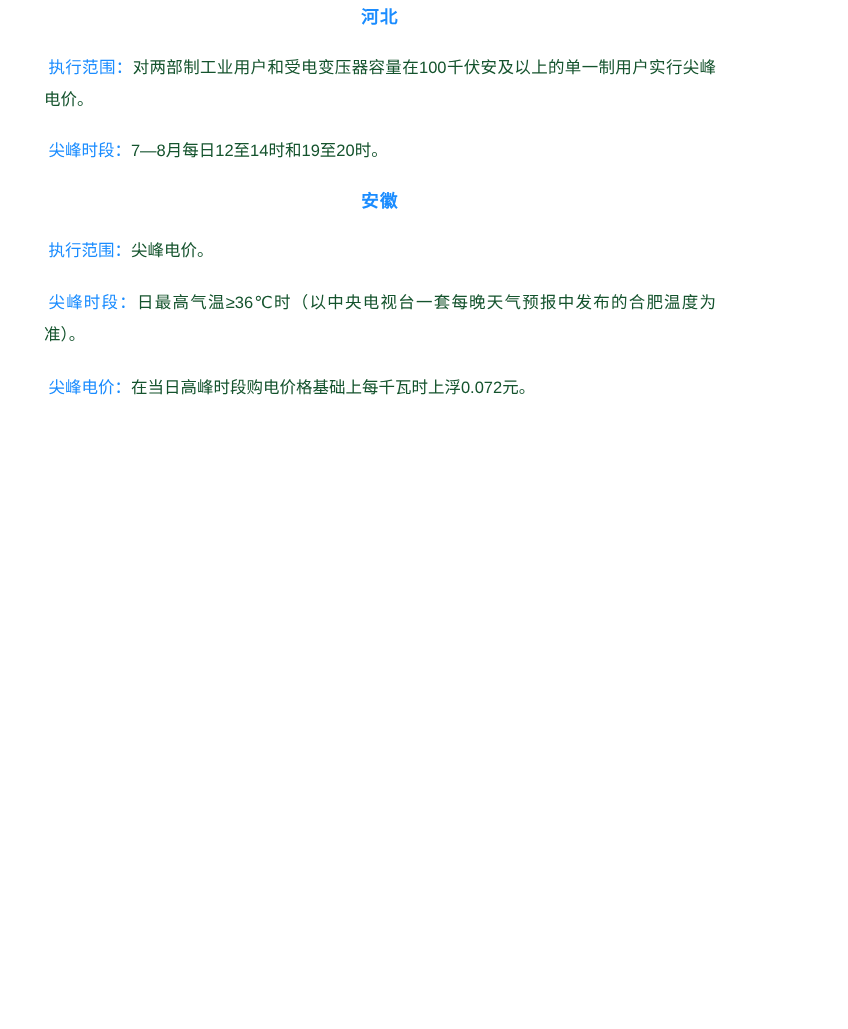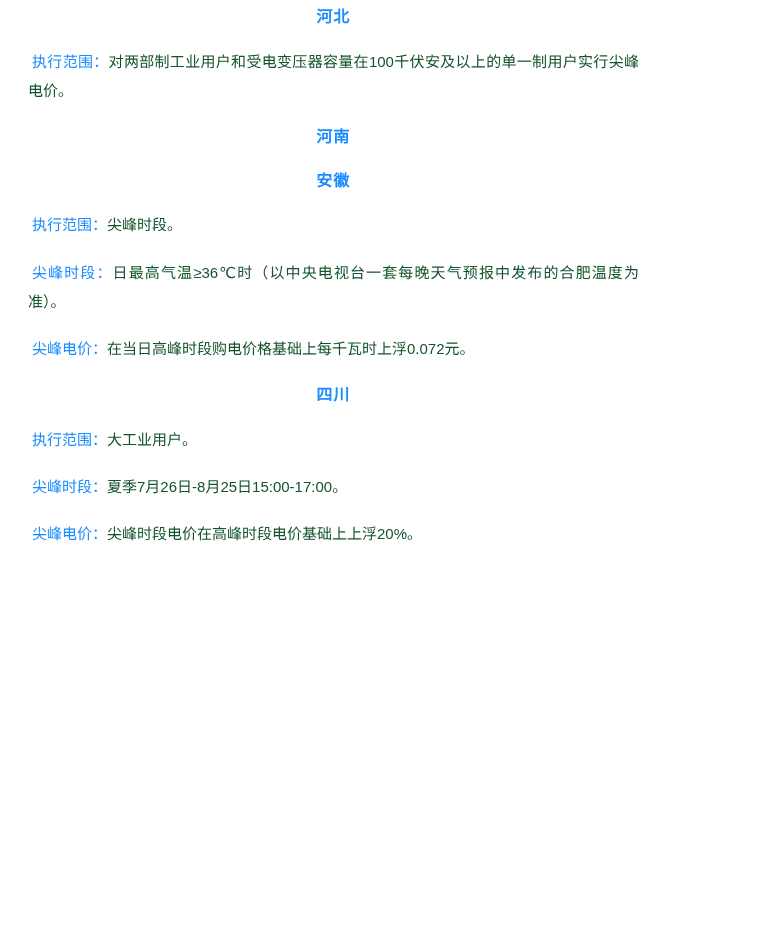--- a/index.html
+++ b/index.html
@@ -11,20 +11,21 @@
     width: 771px;
     min-height: 935px;
     font-family: "Liberation Sans", "DejaVu Sans", sans-serif;
     color: #333333;
     -webkit-font-smoothing: antialiased;
   }
   .page {
     width: 667px;
     box-sizing: border-box;
     padding: 0 28px 0 28px;
+    margin-left: 12px;
   }
   .region-heading {
     text-align: center;
     color: #1a8cff;
     font-size: 16px;
     font-weight: bold;
     line-height: 1.6;
     margin: 0;
     padding: 10px 0 8px 0;
     letter-spacing: 1px;
@@ -64,54 +65,40 @@
   <div class="section">
     <h2 class="region-heading first-heading">河北</h2>
     <p class="para">
       <span class="para-inner">
         <span class="label">执行范围：</span><span class="body-text">对两部制工业用户和受电变压器容量在100千伏安及以上的单一制用户实行尖峰电价。</span>
       </span>
     </p>
   </div>
 
   <div class="section">
-    <h2 class="region-heading">河南</h2>
+    <p class="para">
+      <span class="para-inner">
+        <span class="label">尖峰时段：</span><span class="body-text">7—8月每日12至14时和19至20时。</span>
+      </span>
+    </p>
   </div>
 
   <div class="section">
     <h2 class="region-heading">安徽</h2>
     <p class="para">
       <span class="para-inner">
-        <span class="label">执行范围：</span><span class="body-text">尖峰时段。</span>
+        <span class="label">执行范围：</span><span class="body-text">尖峰电价。</span>
       </span>
     </p>
     <p class="para">
       <span class="para-inner">
         <span class="label">尖峰时段：</span><span class="body-text">日最高气温≥36℃时（以中央电视台一套每晚天气预报中发布的合肥温度为准）。</span>
       </span>
     </p>
     <p class="para">
       <span class="para-inner">
         <span class="label">尖峰电价：</span><span class="body-text">在当日高峰时段购电价格基础上每千瓦时上浮0.072元。</span>
       </span>
     </p>
   </div>
 
-  <div class="section">
-    <h2 class="region-heading">四川</h2>
-    <p class="para">
-      <span class="para-inner">
-        <span class="label">执行范围：</span><span class="body-text">大工业用户。</span>
-      </span>
-    </p>
-    <p class="para">
-      <span class="para-inner">
-        <span class="label">尖峰时段：</span><span class="body-text">夏季7月26日-8月25日15:00-17:00。</span>
-      </span>
-    </p>
-    <p class="para">
-      <span class="para-inner">
-        <span class="label">尖峰电价：</span><span class="body-text">尖峰时段电价在高峰时段电价基础上上浮20%。</span>
-      </span>
-    </p>
-  </div>
 
 </div>
 
 </body></html>

